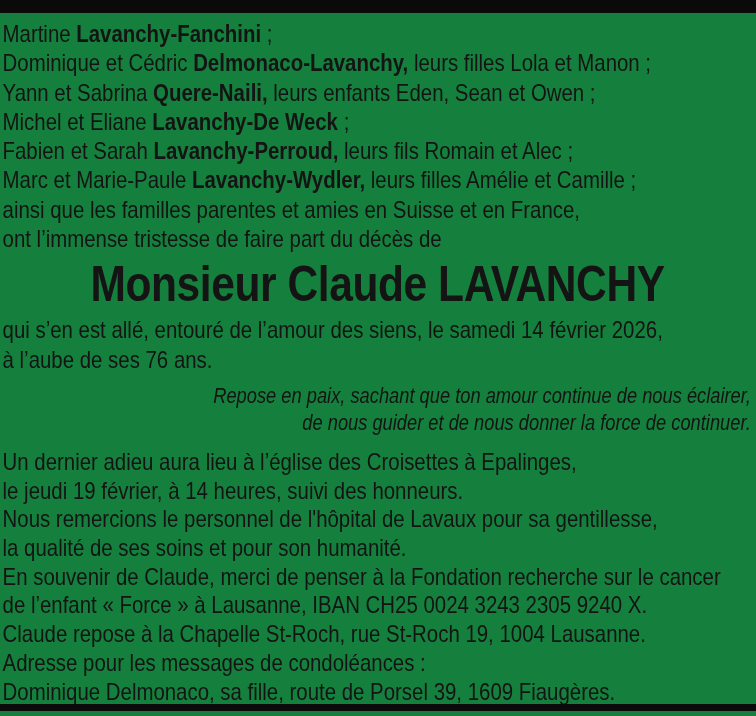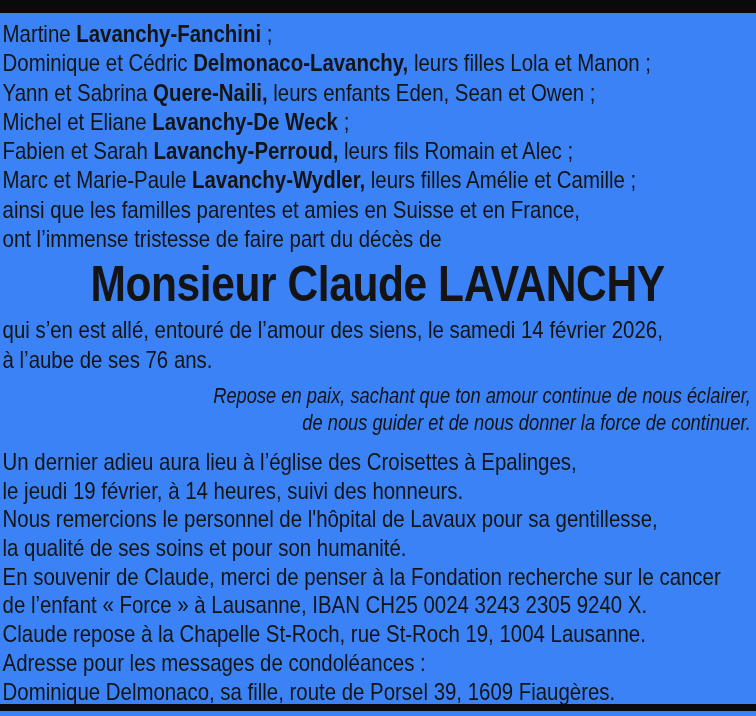--- a/index.html
+++ b/index.html
@@ -8,21 +8,21 @@
     width: 756px;
     height: 716px;
     overflow: hidden;
     background: #fcfcfc;
     font-family: "Liberation Sans", sans-serif;
   }
   .page {
     position: relative;
     width: 756px;
     height: 716px;
-    background: #3b82f6;
+    background: #15803d;
     text-decoration: underline;
   }
   .rule {
     position: absolute;
     left: 0;
     width: 756px;
     background: #0a0a0a;
   }
   .rule.top { top: 0; height: 13px; }
   .rule.bottom { top: 704px; height: 7px; }

